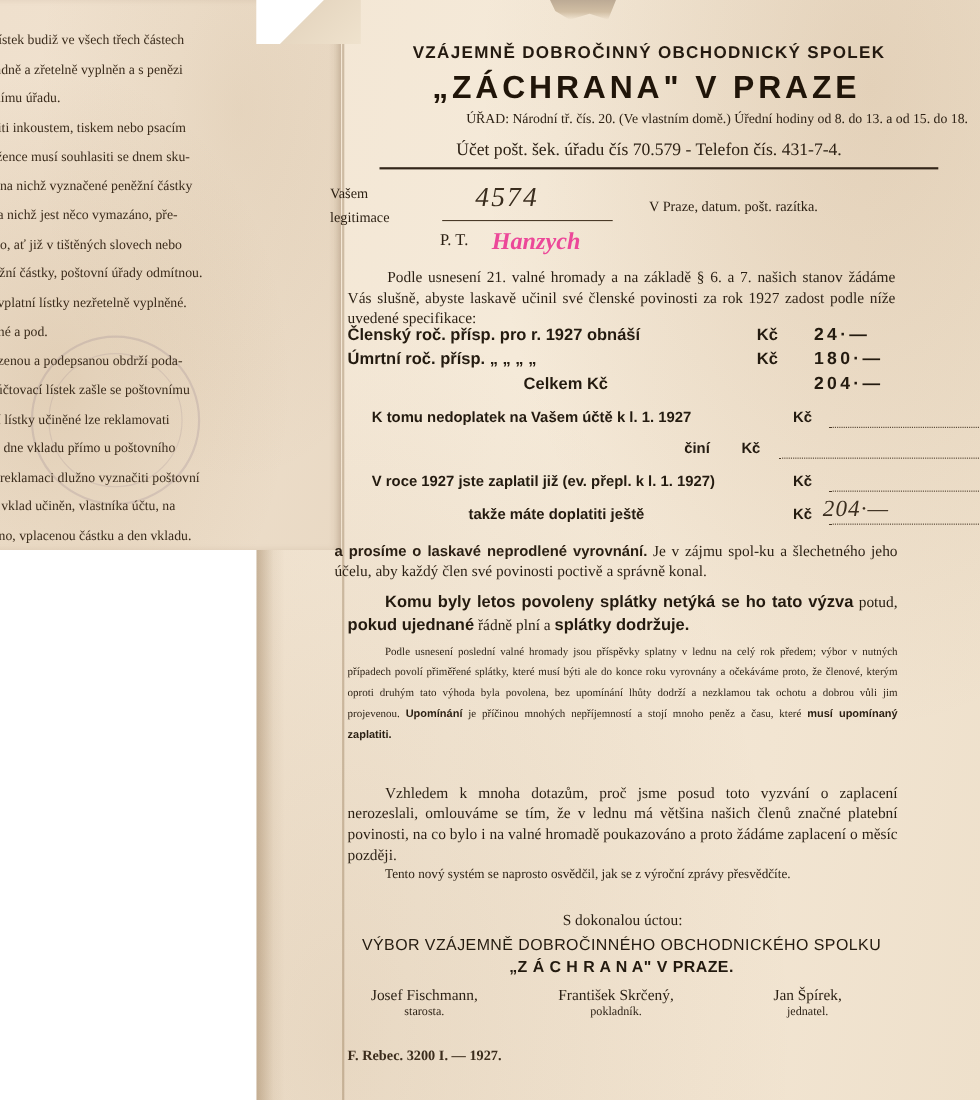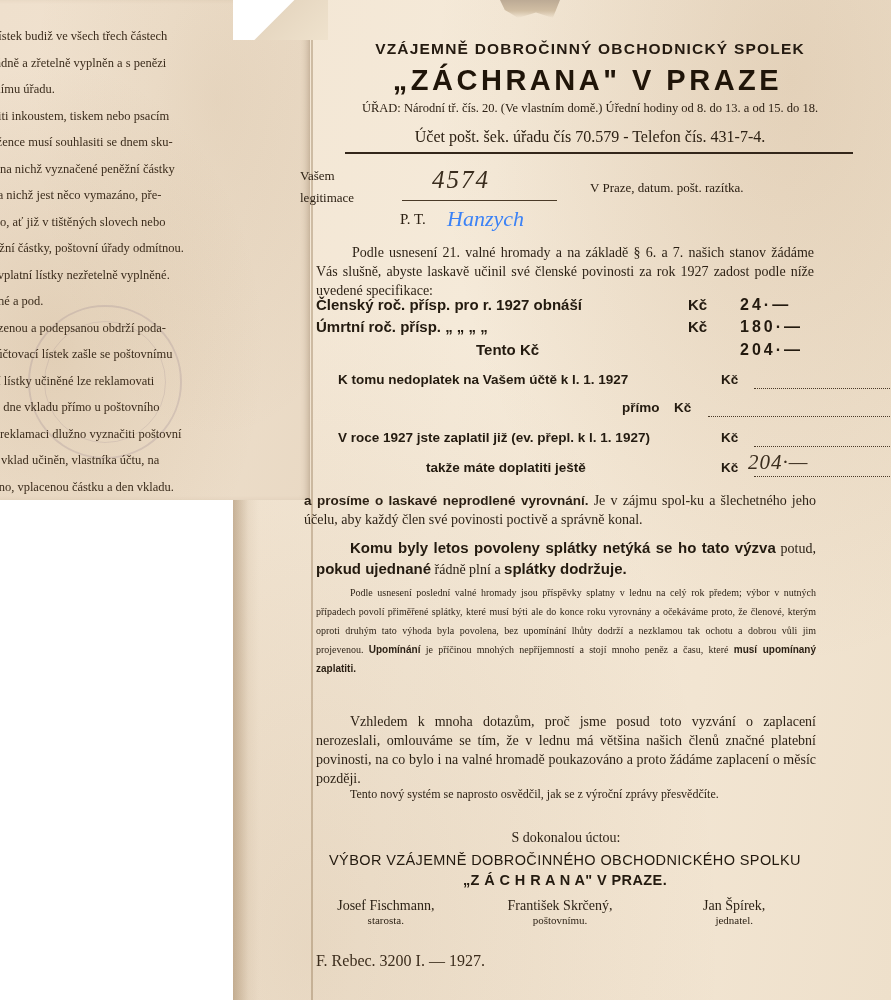--- a/index.html
+++ b/index.html
@@ -115,21 +115,21 @@
   }
   .lh-line2{
     position:absolute; left:300px; top:64px; width:575px;
     text-align:center;
     font-family:"Liberation Sans", sans-serif;
     font-weight:bold; font-size:29px; letter-spacing:3.5px;
     color:#201509;
   }
   .lh-line3{
     position:absolute; left:300px; top:101px; width:580px;
-    text-align:center;
+    text-align:right;
     font-size:12.5px; color:#2d2114;
     font-family:"Liberation Serif", serif;
   }
   .lh-line4{
     position:absolute; left:300px; top:128px; width:580px;
     text-align:center;
     font-size:16px; color:#2d2114;
   }
   .rule{
     position:absolute; left:345px; top:152px; width:508px; height:2px;
@@ -159,21 +159,21 @@
     position:absolute; left:590px; top:180px;
     font-size:13px; color:#2d2114;
   }
   .pt{
     position:absolute; left:400px; top:211px;
     font-size:15px; color:#2d2114;
   }
   .hand-name{
     position:absolute; left:447px; top:206px;
     font-family:"Liberation Serif", serif;
-    font-style:italic; font-size:22px; color:#3b82f6;
+    font-style:italic; font-size:22px; color:#ec4899;font-weight:bold;
   }
 
   
   .intro{
     position:absolute; left:316px; top:243px; width:498px;
     font-size:14px; line-height:19px; color:#2a1f13;
     text-align:justify;
   }
   .intro .ind{ display:inline-block; width:36px; }
   .amt-row{
@@ -272,21 +272,21 @@
   .signers{
     position:absolute; left:300px; top:898px; width:520px;
     display:flex; justify-content:space-between;
     color:#2a1f13;
   }
   .signer{ text-align:center; width:33%; }
   .signer .nm{ font-size:14px; }
   .signer .rl{ font-size:11px; }
   .printnote{
     position:absolute; left:316px; top:952px;
-    font-size:16px; color:#3b2c1c;
+    font-size:13px; color:#3b2c1c;font-weight:bold;
   }
   .ind{ display:inline-block; width:34px; }
 </style>
 </head>
 <body>
 
 <div id="scan">
 
   <div class="main-sheet"></div>
   <div class="left-leaf"></div>
@@ -337,31 +337,31 @@
     <span>Členský roč. přísp. pro r. 1927 obnáší</span>
     <span class="kc">Kč</span>
     <span class="val">24·—</span>
   </div>
   <div class="amt-row row2">
     <span>Úmrtní roč. přísp.     „    „    „       „</span>
     <span class="kc">Kč</span>
     <span class="val">180·—</span>
   </div>
   <div class="amt-row row3">
-    <span class="lbl">Tento Kč</span>
+    <span class="lbl">Celkem Kč</span>
     <span class="val">204·—</span>
   </div>
 
   <div class="dotrow r4">
     <span class="lbl">K tomu nedoplatek na Vašem účtě k l. 1. 1927</span>
     <span class="kc">Kč</span>
     <span class="line"></span>
   </div>
   <div class="dotrow r5">
-    <span class="lbl">přímo</span>
+    <span class="lbl">činí</span>
     <span class="kc">Kč</span>
     <span class="line"></span>
   </div>
   <div class="dotrow r6">
     <span class="lbl">V roce 1927 jste zaplatil již (ev. přepl. k l. 1. 1927)</span>
     <span class="kc">Kč</span>
     <span class="line"></span>
   </div>
   <div class="dotrow r7">
     <span class="lbl">takže máte doplatiti ještě</span>
@@ -385,21 +385,21 @@
   <div class="sig-org">VÝBOR VZÁJEMNĚ DOBROČINNÉHO OBCHODNICKÉHO SPOLKU</div>
   <div class="sig-org2">„Z Á C H R A N A" V PRAZE.</div>
 
   <div class="signers">
     <div class="signer">
       <div class="nm">Josef Fischmann,</div>
       <div class="rl">starosta.</div>
     </div>
     <div class="signer">
       <div class="nm">František Skrčený,</div>
-      <div class="rl">poštovnímu.</div>
+      <div class="rl">pokladník.</div>
     </div>
     <div class="signer">
       <div class="nm">Jan Špírek,</div>
       <div class="rl">jednatel.</div>
     </div>
   </div>
 
   <div class="printnote">F. Rebec. 3200 I. — 1927.</div>
 
 </div>

